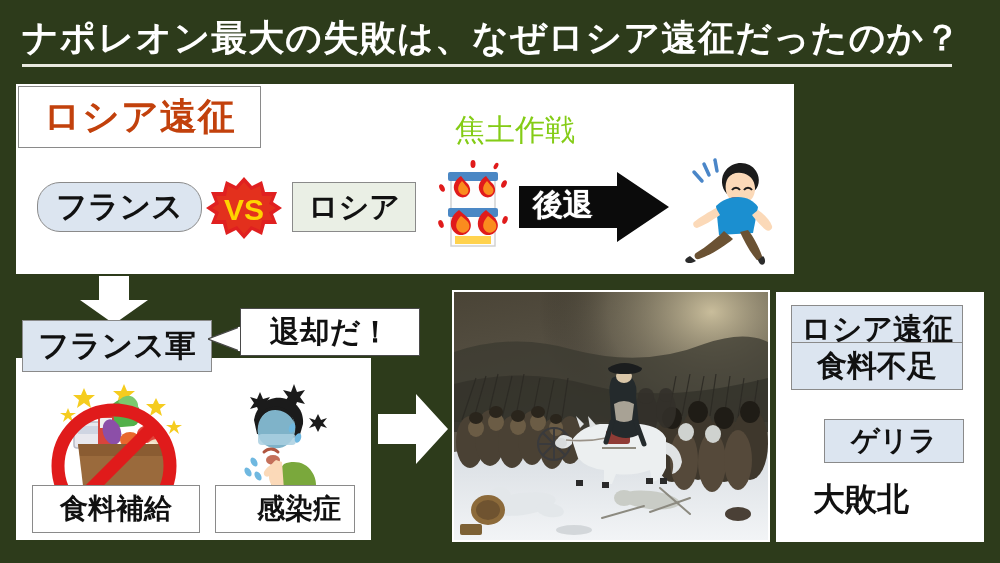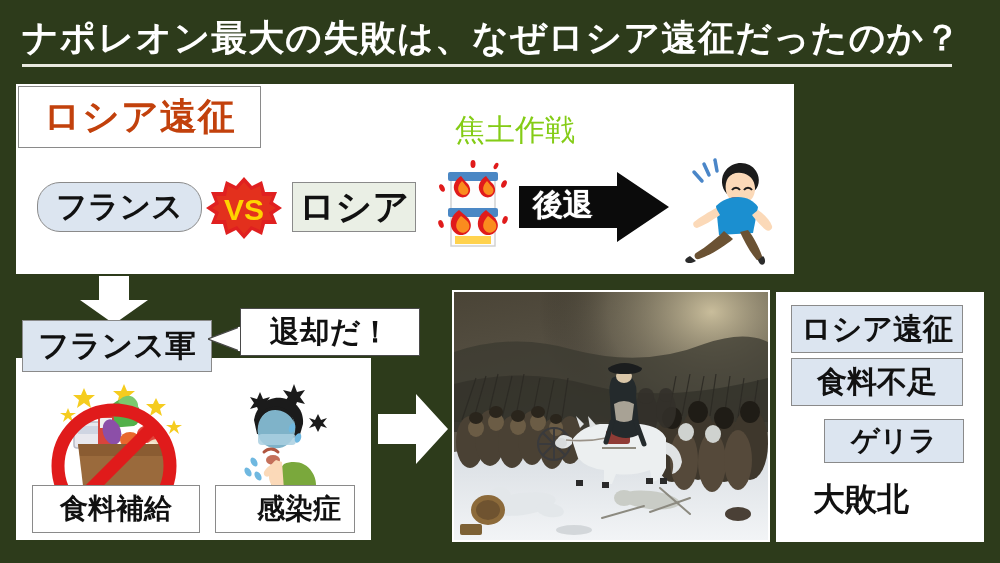--- a/index.html
+++ b/index.html
@@ -50,21 +50,21 @@
 
   #box-russia-campaign {
     left: 18px; top: 86px; width: 243px; height: 62px;
     color: #c2410c; font-size: 37px; background:#fff;
     letter-spacing: 1px;
   }
   #box-france {
     left: 37px; top: 182px; width: 165px; height: 50px; font-size: 31px; border-radius: 23px;
   }
   #box-russia {
-    left: 292px; top: 182px; width: 124px; height: 50px; font-size: 36px;
+    left: 292px; top: 182px; width: 124px; height: 50px; font-size: 30px;
   }
 
   
   #label-scorched {
     position: absolute; left: 455px; top: 110px;
     font-size: 30px; font-weight: normal; color: #84cc16; white-space: nowrap;
   }
 
   
   #icon-burning { position: absolute; left: 437px; top: 158px; width: 72px; height: 96px; }
@@ -120,21 +120,21 @@
   #arrow-right-white { position: absolute; left: 378px; top: 392px; width: 70px; height: 74px; }
 
   
   #painting {
     position: absolute; left: 452px; top: 290px; width: 318px; height: 252px;
     border: 2px solid #ffffff; overflow: hidden; background: #2b2b2b;
   }
 
   
   #box-winter   { left: 791px; top: 305px; width: 172px; height: 48px; font-size: 30px; }
-  #box-shortage { left: 791px; top: 358px; width: 172px; height: 48px; font-size: 30px; }
+  #box-shortage { left: 791px; top: 342px; width: 172px; height: 48px; font-size: 30px; }
   #box-guerilla { left: 808px; top: 419px; width: 140px; height: 44px; font-size: 28px; margin-left: 16px; }
   #label-defeat {
     position: absolute; left: 813px; top: 478px;
     font-size: 32px; font-weight: bold; color: #111; white-space: nowrap;
   }
 </style>
 </head>
 <body>
 
 <div id="slide">

